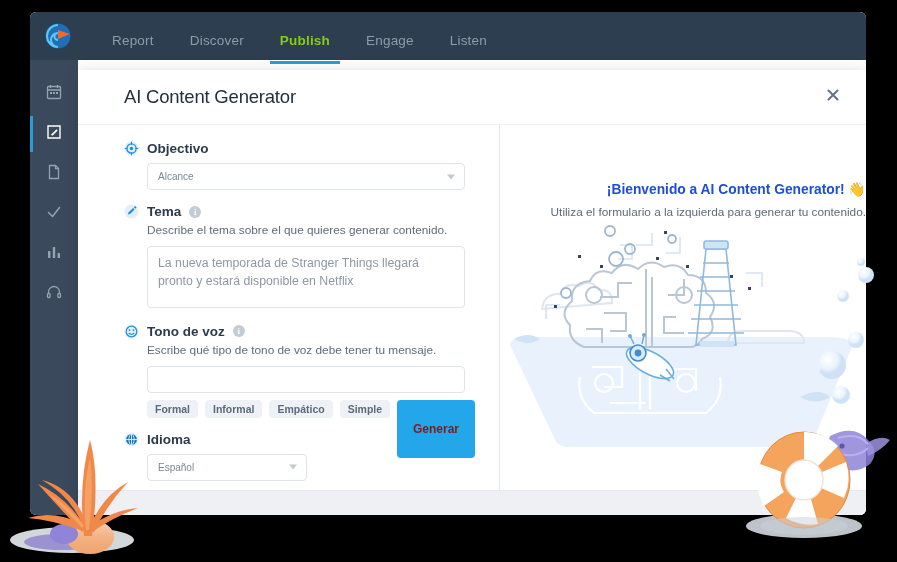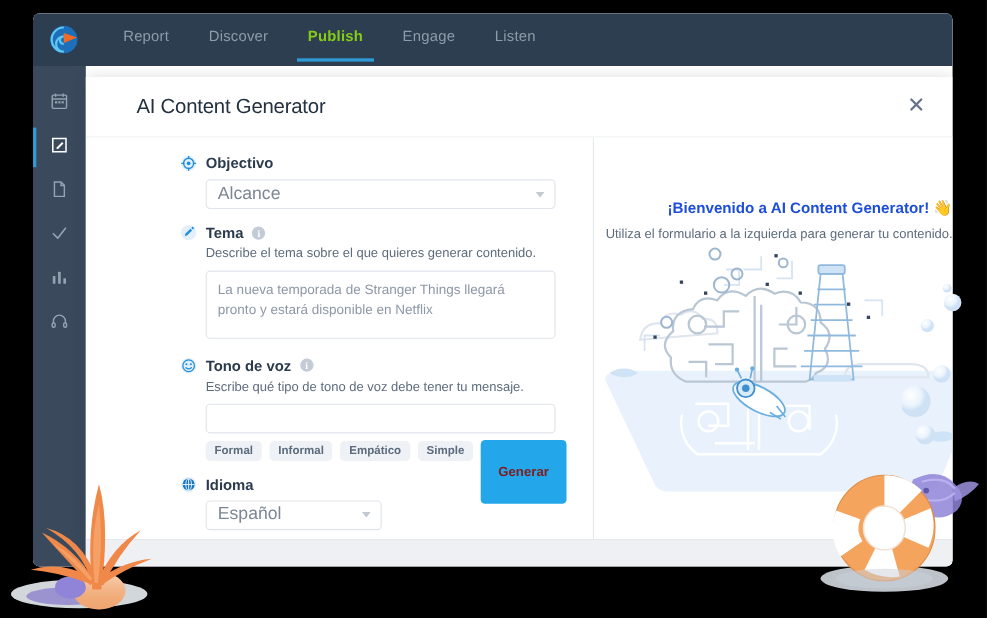--- a/index.html
+++ b/index.html
@@ -24,21 +24,21 @@
   .navbar {
     position: absolute; left: 0; top: 0;
     width: 836px; height: 48px;
     background: #2d3e50;
     display: flex; align-items: center;
   }
   .logo {
     width: 28px; height: 28px; margin-left: 14px; margin-right: 22px;
     position: relative; flex: 0 0 auto;
   }
-  .nav-items { display: flex; align-items: flex-end; height: 40px; }
+  .nav-items { display: flex; align-items: flex-start; height: 40px; }
   .nav-item {
     position: relative;
     height: 48px; display: flex; align-items: center;
     padding: 0 18px;
     color: #8e9bab; font-size: 13.5px; letter-spacing: .2px;
     cursor: pointer;
   }
   .nav-item.active { color: #84cc16; font-weight: bold; }
   .nav-item.active::after {
     content: ""; position: absolute; left: 8px; right: 8px; bottom: 0;
@@ -86,21 +86,20 @@
     display:flex; align-items:center; justify-content:center;
     color:#64748b;
   }
   .modal-body { display: flex; height: 365px; }
 
   
   .form-panel {
     width: 422px; height: 365px; position: relative;
     padding: 16px 0 0 46px;
     border-right: 1px solid #e4e9ee;
-    margin-left: 40px;
   }
   .field-group { margin-bottom: 6px; }
   .field-head { display: flex; align-items: center; gap: 8px; }
   .field-icon { width: 15px; height: 15px; flex: 0 0 auto; }
   .field-label { font-size: 13.5px; font-weight: bold; color: #2b3b4d; }
   .info-icon {
     width: 12px; height: 12px; border-radius: 50%;
     background: #c3cbd6; color: #fff; font-size: 9px; font-weight: bold;
     display: flex; align-items: center; justify-content: center;
     font-family: "Liberation Serif", serif; cursor: pointer;
@@ -109,21 +108,21 @@
     margin-left: 23px; margin-top: 4px;
     font-size: 11.8px; color: #5c6b7c; line-height: 1.35;
   }
   .field-control { margin-left: 23px; margin-top: 7px; }
 
   .select-box {
     position: relative; background: #fff;
     border: 1px solid #dfe4ea; border-radius: 4px;
     height: 27px; display: flex; align-items: center;
     padding: 0 26px 0 10px;
-    font-size: 16px; color: #7b8794; cursor: pointer;
+    font-size: 10px; color: #7b8794; cursor: pointer;
   }
   .select-box.wide { width: 318px; }
   .select-box.narrow { width: 160px; }
   .caret {
     position: absolute; right: 9px; top: 50%; transform: translateY(-50%);
     width: 0; height: 0;
     border-left: 4.5px solid transparent; border-right: 4.5px solid transparent;
     border-top: 5px solid #c2c9d2;
   }
   .textarea-box {

